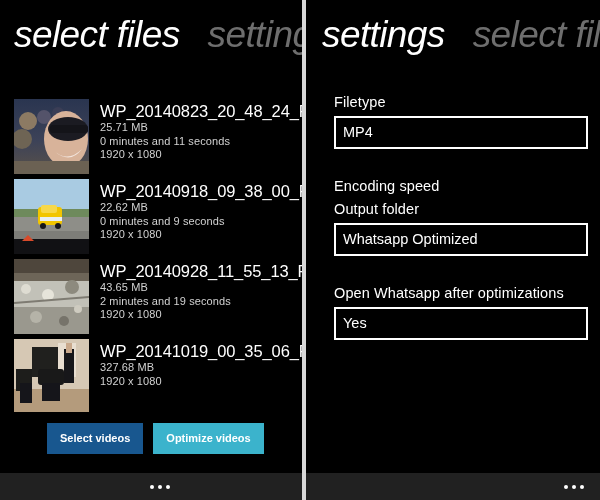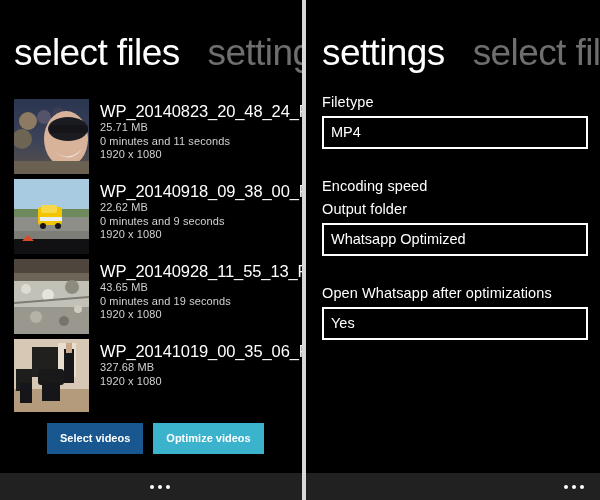--- a/index.html
+++ b/index.html
@@ -32,27 +32,28 @@
     width: 4px;
     height: 500px;
     background: #d8d8d8;
     flex: 0 0 4px;
   }
   .panel-right { width: 294px; }
 
   
   .pivot-header {
     position: absolute;
-    top: 32px;
+    top: 14px;
     left: 14px;
     right: 0;
     white-space: nowrap;
     display: flex;
     align-items: baseline;
     gap: 28px;
+    font-style: italic;
   }
   .pivot-title {
     font-size: 37px;
     font-weight: 300;
     line-height: 1.15;
     letter-spacing: -0.6px;
   }
   .pivot-title.active   { color: #ffffff; }
   .pivot-title.inactive { color: #6e6e6e; }
 
@@ -124,21 +125,21 @@
     cursor: pointer;
     white-space: nowrap;
   }
   .btn-select   { background: #18578f; }
   .btn-optimize { background: #3bb3cc; }
 
   
   .settings-form {
     position: absolute;
     top: 93px;
-    left: 16px;
+    left: 28px;
     right: 12px;
   }
   .field-label {
     color: #ffffff;
     font-size: 14.5px;
     font-weight: 400;
     line-height: 19px;
     margin-bottom: 4px;
     letter-spacing: 0.1px;
   }
@@ -266,21 +267,21 @@
             <circle cx="58" cy="28" r="7" fill="#8d8a7e"></circle>
             <circle cx="22" cy="58" r="6" fill="#b5b3a8"></circle>
             <circle cx="50" cy="62" r="5" fill="#76736a"></circle>
             <circle cx="64" cy="50" r="4" fill="#cecbc0"></circle>
             <path d="M0 44 L75 38" stroke="#7e7b72" stroke-width="2" fill="none"></path>
           </svg>
         </div>
         <div class="file-info">
           <div class="file-name">WP_20140928_11_55_13_Pro.m</div>
           <div class="file-meta">43.65 MB</div>
-          <div class="file-meta">0 minutes and 19 seconds</div>
+          <div class="file-meta">2 minutes and 19 seconds</div>
           <div class="file-meta">1920 x 1080</div>
         </div>
       </div>
 
       <div class="file-item">
         <div class="thumb">
           <svg viewBox="0 0 75 75" preserveAspectRatio="none" aria-hidden="true">
             <rect width="75" height="75" fill="#cdbda9"></rect>
             <rect x="0" y="0" width="75" height="50" fill="#d6c8b4"></rect>
             <rect x="18" y="8" width="26" height="30" fill="#20201e"></rect>

